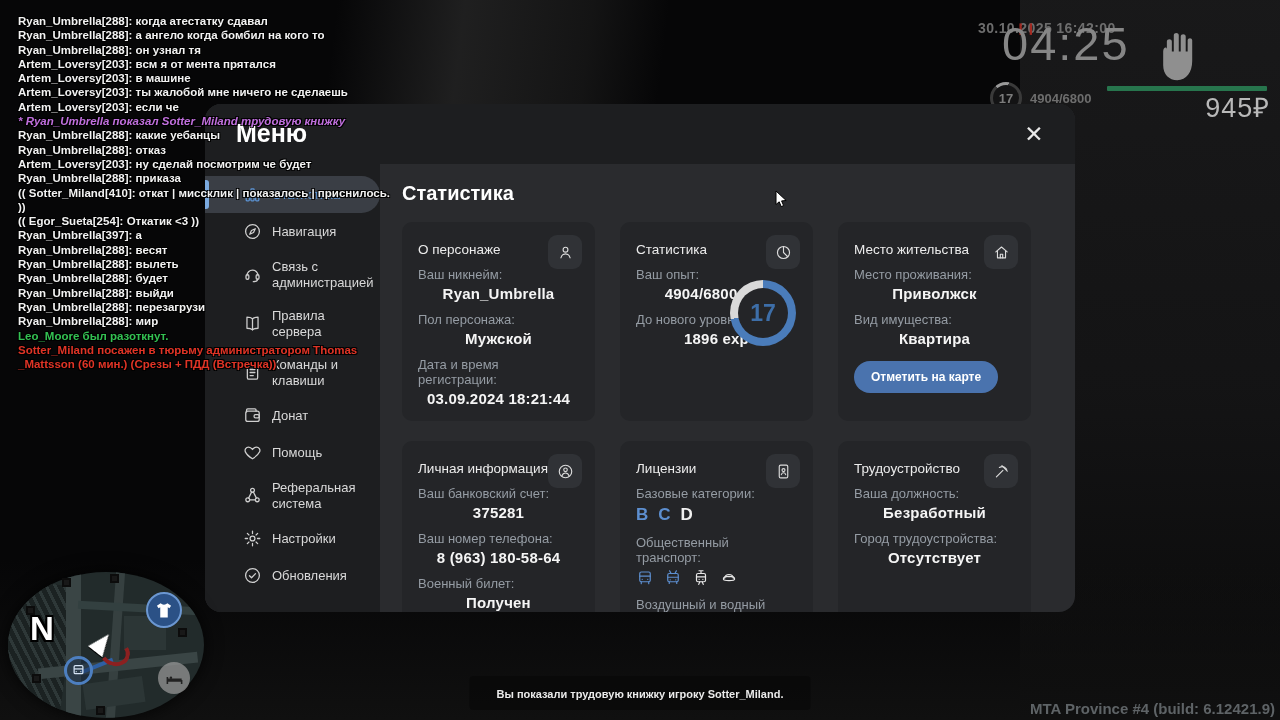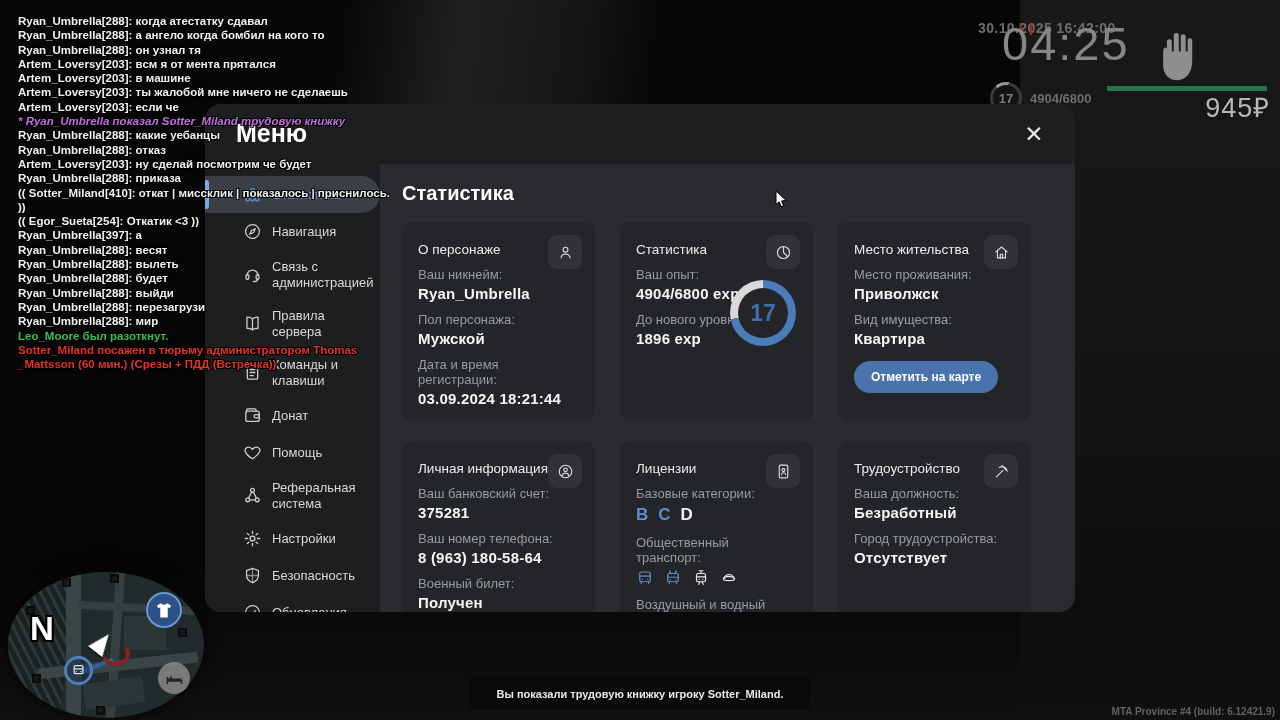--- a/index.html
+++ b/index.html
@@ -49,21 +49,21 @@
   .side-item.active::before { content:""; position:absolute; left:0; top:12%; height:76%; width:4px; background:#7baae0; border-radius:0 3px 3px 0; }
 
   .main { position:absolute; left:175px; top:60px; right:0; bottom:0; padding:18px 22px; }
   .section-title { font-size:20px; font-weight:bold; color:#fff; }
   .cards { display:grid; grid-template-columns:repeat(3, 193px); gap:20px 25px; margin-top:17px; }
   .card { position:relative; background:#242528; border-radius:10px; min-height:162px; padding:15px 16px 14px; }
   .card-title { font-size:13.5px; color:#ececec; padding-top:5px; }
   .card-icon { position:absolute; right:13px; top:13px; width:34px; height:34px; background:#303236; border-radius:9px; display:flex; align-items:center; justify-content:center; color:#dcdcdc; }
   .card-icon svg { width:17px; height:17px; }
   .f-label { font-size:13px; color:#959ca4; margin-top:10px; }
-  .f-value { font-size:15px; font-weight:bold; color:#f5f5f5; margin-top:3px; letter-spacing:.2px; }
+  .f-value { font-size:15px; font-weight:bold; color:#f5f5f5; margin-top:3px; letter-spacing:.2px;text-align:center; }
   .card-btn { display:inline-block; margin-top:14px; padding:9px 17px; background:#4a73ae; color:#fff; font-size:12px; font-weight:bold; border:none; border-radius:17px; cursor:pointer; font-family:inherit; }
 
   .ring { position:absolute; right:17px; top:58px; width:66px; height:66px; border-radius:50%;
     background:conic-gradient(#4a7cba 0 72%, #d9d9d9 72% 100%); display:flex; align-items:center; justify-content:center; }
   .ring .ring-inner { width:50px; height:50px; border-radius:50%; background:#242528; display:flex; align-items:center; justify-content:center; font-size:23px; font-weight:bold; color:#3d6ea8; }
 
   .lic-row { display:flex; gap:10px; align-items:center; margin-top:4px; }
   .lic-letter { font-size:17px; font-weight:bold; color:#f0f0f0; }
   .lic-letter.blue { color:#5d8fd0; }
   .lic-ic { width:18px; height:18px; color:#e8e8e8; }
@@ -89,21 +89,21 @@
   .mm-busstop { left:56px; top:84px; width:29px; height:29px; border:3px solid #4d7fc0; background:rgba(25,45,75,.45); color:#d6e4f5; }
   .mm-busstop svg { width:15px; height:15px; }
   .mm-route-blue { position:absolute; left:72px; top:92px; width:34px; height:4px; background:#2e5fa3; transform:rotate(-22deg); z-index:2; }
   .mm-route-red { position:absolute; left:92px; top:68px; width:30px; height:26px; border:4px solid #8c2020; border-left-color:transparent; border-top-color:transparent; border-radius:50%; transform:rotate(15deg); z-index:2; }
   .mm-player { position:absolute; left:85px; top:60px; width:0; height:0; border-left:9px solid transparent; border-right:9px solid transparent; border-bottom:22px solid #fff; transform:rotate(38deg); filter:drop-shadow(1px 1px 0 #000); z-index:4; }
 
   
   .notice { position:absolute; left:50%; transform:translateX(-50%); top:676px; background:rgba(8,8,8,.72); border-radius:4px; padding:8px 27px; z-index:40; }
   .notice span { font-size:11px; font-weight:bold; color:#eaeaea; }
 
-  .version { position:absolute; right:5px; bottom:3px; font-size:10px; font-weight:bold; color:#5e6366; z-index:10; }
+  .version { position:absolute; right:5px; bottom:3px; font-size:15px; font-weight:bold; color:#5e6366; z-index:10; }
 
   
   .cursor { position:absolute; left:775px; top:190px; z-index:60; width:13px; height:19px; }
 </style>
 </head>
 <body>
 
 <div class="stage">
 
   <div class="bg-shape bg-streak1"></div>
@@ -224,27 +224,20 @@
         </div>
         <div class="side-item">
           <span class="s-icon"><svg class="" viewBox="0 0 24 24" fill="none" stroke="currentColor" stroke-width="1.6" stroke-linecap="round" stroke-linejoin="round">
               <circle cx="12" cy="12" r="3.1"></circle>
               <path d="M12 2.8v2.9M12 18.3v2.9M2.8 12h2.9M18.3 12h2.9M5.5 5.5l2 2M16.5 16.5l2 2M18.5 5.5l-2 2M7.5 16.5l-2 2"></path>
             </svg></span>
           <span class="s-label">Настройки</span>
         </div>
         <div class="side-item">
           <span class="s-icon"><svg class="" viewBox="0 0 24 24" fill="none" stroke="currentColor" stroke-width="1.6" stroke-linecap="round" stroke-linejoin="round">
-              <path d="M12 3l7.5 2.8v5.7c0 4.6-3 8-7.5 9.5-4.5-1.5-7.5-4.9-7.5-9.5V5.8z"></path>
-              <path d="M12 3v18M4.5 12h15" opacity=".6"></path>
-            </svg></span>
-          <span class="s-label">Безопасность</span>
-        </div>
-        <div class="side-item">
-          <span class="s-icon"><svg class="" viewBox="0 0 24 24" fill="none" stroke="currentColor" stroke-width="1.6" stroke-linecap="round" stroke-linejoin="round">
               <circle cx="12" cy="12" r="8.7"></circle>
               <path d="M8.2 12.3l2.6 2.6 5-5.2"></path>
             </svg></span>
           <span class="s-label">Обновления</span>
         </div>
       </div>
     <div class="main">
       <div class="section-title">Статистика</div>
       <div class="cards">
           <div class="card">

